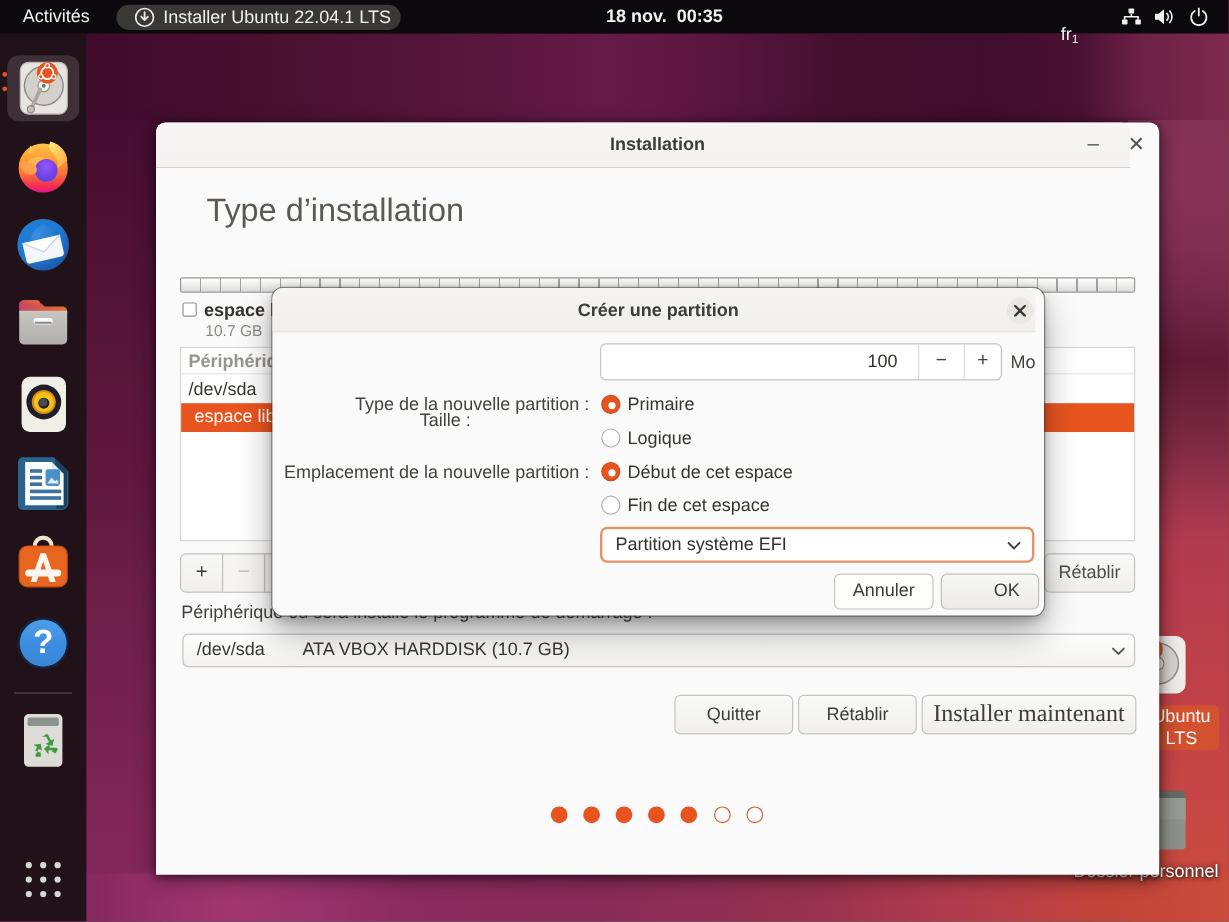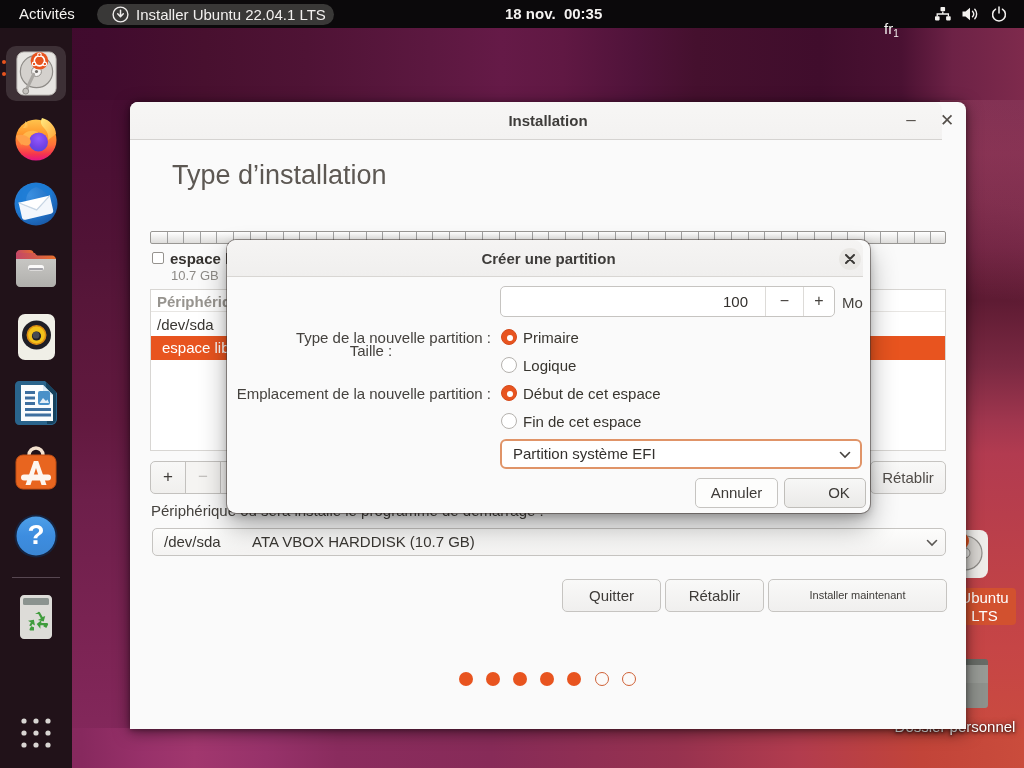--- a/index.html
+++ b/index.html
@@ -71,21 +71,21 @@
   <div class="abs" style="left:22px;top:426px;width:794px;height:28px;background:linear-gradient(#fdfdfc,#f4f3f2);border:1px solid #c6c4c1;border-radius:5px;">
     <span class="abs" style="left:11px;top:4px;font-size:15px;color:#3a3733;">/dev/sda</span>
     <span class="abs" style="left:99px;top:4px;font-size:15px;color:#3a3733;">ATA VBOX HARDDISK (10.7 GB)</span>
     <svg class="abs" style="left:773px;top:10px;" width="12" height="8" viewBox="0 0 12 8">
         <path d="M1.5 1.5 L6 6 L10.5 1.5" fill="none" stroke="#5a5753" stroke-width="1.6" stroke-linecap="round"></path>
       </svg>
   </div>
 
   <div class="abs" style="left:432px;top:477px;width:99px;height:33px;background:linear-gradient(#f9f9f8,#f0efee);border:1px solid #c6c4c1;border-radius:5px;font-size:15px;color:#3e3b38;text-align:center;line-height:31px;">Quitter</div>
   <div class="abs" style="left:535px;top:477px;width:99px;height:33px;background:linear-gradient(#f9f9f8,#f0efee);border:1px solid #c6c4c1;border-radius:5px;font-size:15px;color:#3e3b38;text-align:center;line-height:31px;">Rétablir</div>
-  <div class="abs" style="left:638px;top:477px;width:179px;height:33px;background:linear-gradient(#f9f9f8,#f0efee);border:1px solid #c6c4c1;border-radius:5px;font-size:11px;color:#3e3b38;text-align:center;line-height:31px;">Installer maintenant</div>
+  <div class="abs" style="left:638px;top:477px;width:179px;height:33px;background:linear-gradient(#f9f9f8,#f0efee);border:1px solid #c6c4c1;border-radius:5px;font-size:20px;color:#3e3b38;text-align:center;line-height:31px;font-family:Liberation Serif, serif;">Installer maintenant</div>
 
   <div class="abs" style="left:330px;top:570px;width:176px;"></div>
   <div class="abs" id="dots" style="left:329px;top:570px;">
       <div style="position:absolute;left:0px;top:0;width:14px;height:14px;border-radius:50%;background:#e8541f;"></div>
       <div style="position:absolute;left:27.1px;top:0;width:14px;height:14px;border-radius:50%;background:#e8541f;"></div>
       <div style="position:absolute;left:54.2px;top:0;width:14px;height:14px;border-radius:50%;background:#e8541f;"></div>
       <div style="position:absolute;left:81.30000000000001px;top:0;width:14px;height:14px;border-radius:50%;background:#e8541f;"></div>
       <div style="position:absolute;left:108.4px;top:0;width:14px;height:14px;border-radius:50%;background:#e8541f;"></div>
       <div style="position:absolute;left:135.5px;top:0;width:14px;height:14px;border-radius:50%;border:1.5px solid #cf6136;background:#fbfaf9;"></div>
       <div style="position:absolute;left:162.60000000000002px;top:0;width:14px;height:14px;border-radius:50%;border:1.5px solid #cf6136;background:#fbfaf9;"></div>

